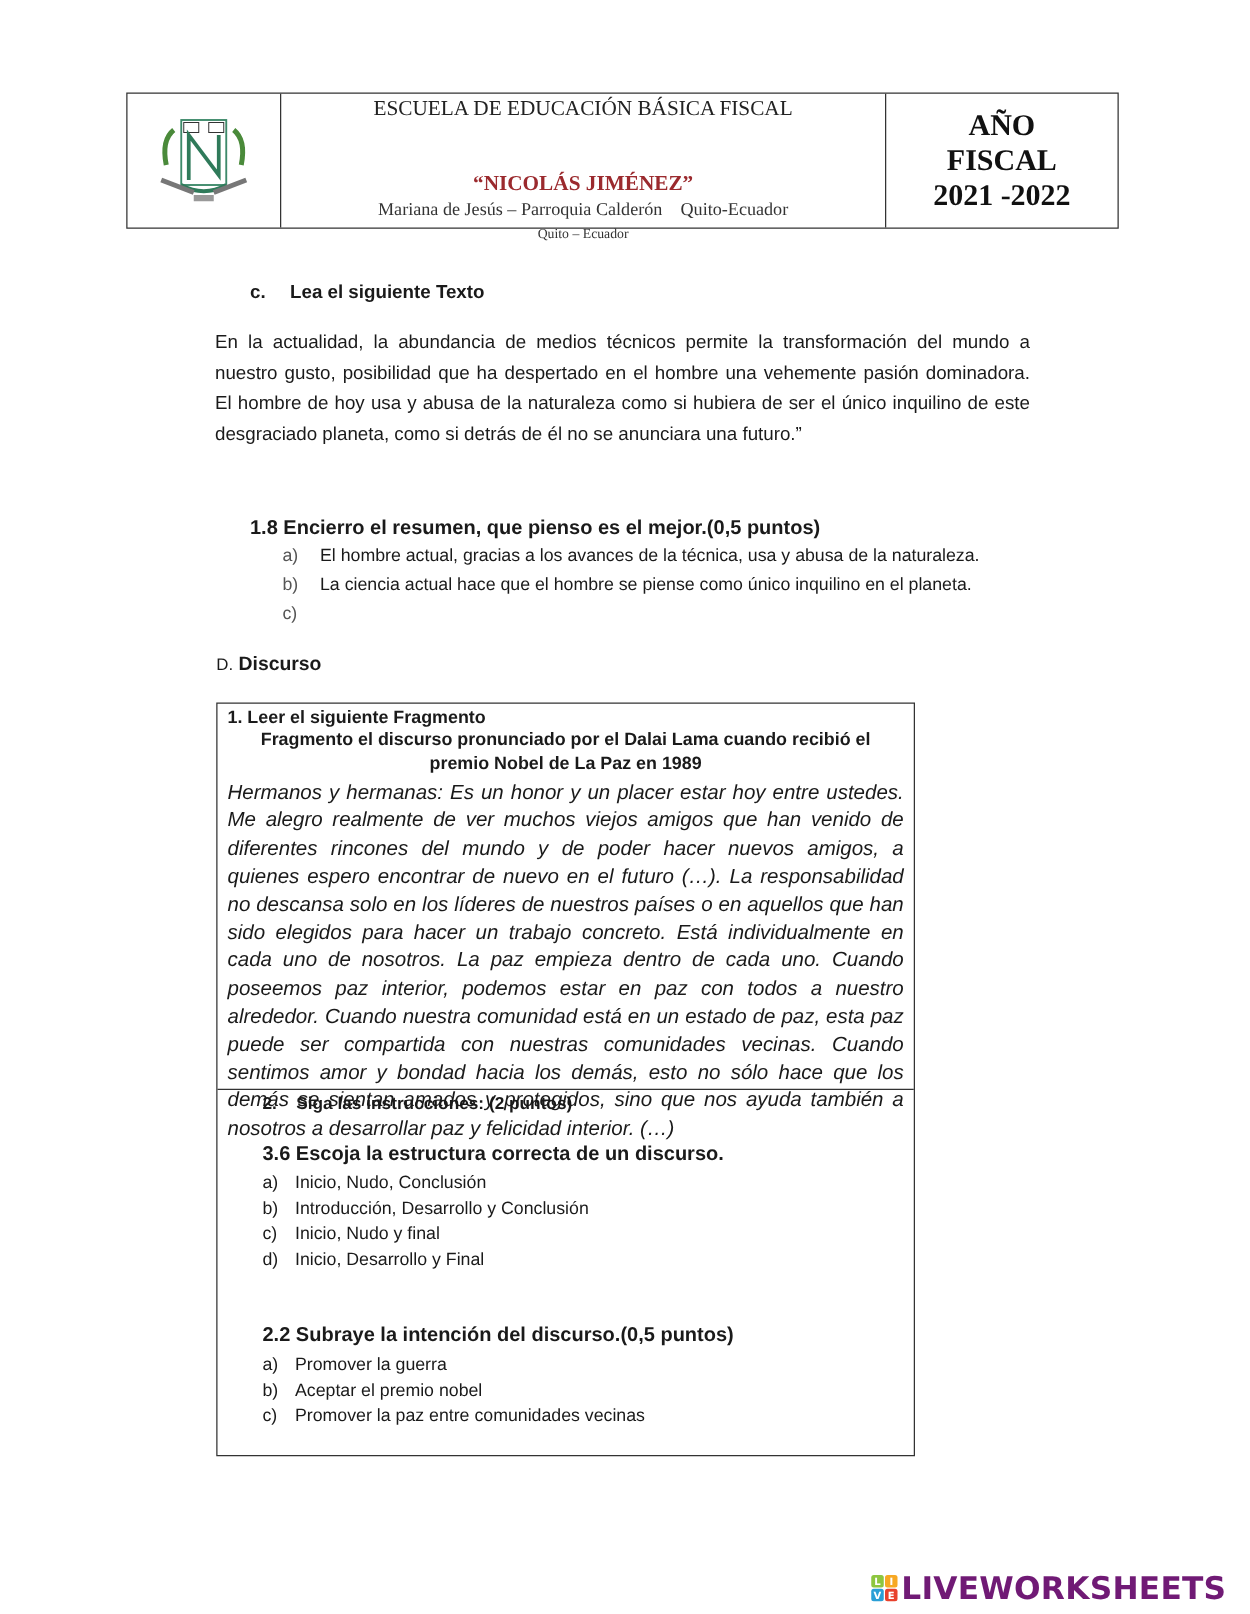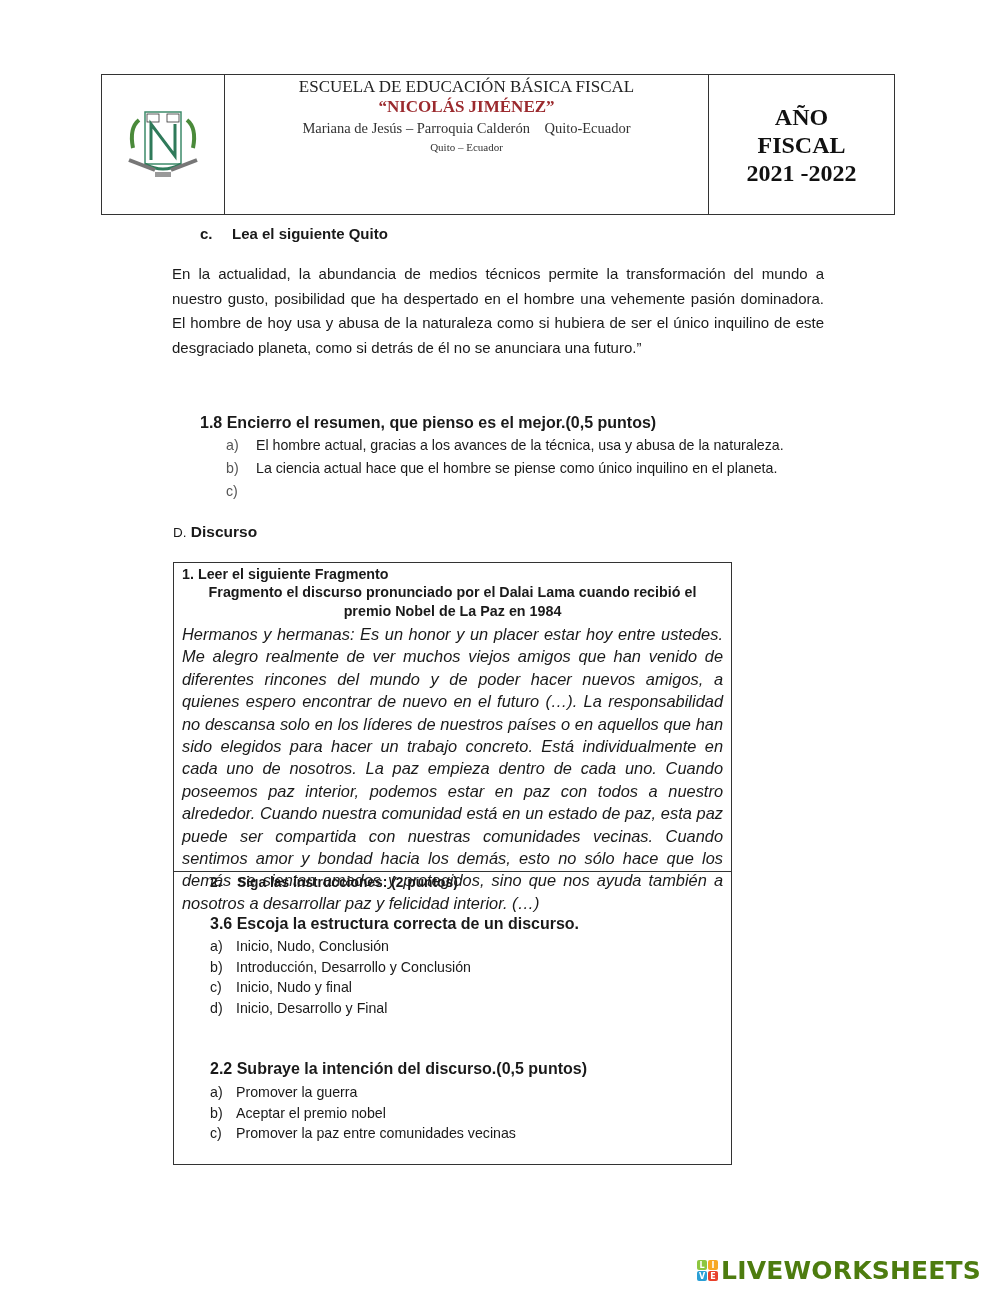--- a/index.html
+++ b/index.html
@@ -1,24 +1,24 @@
 <!DOCTYPE html>
 <html><head>
 <meta charset="utf-8">
 <style>
   html, body { margin:0; padding:0; background:#ffffff; }
   body { width:1000px; height:1291px; position:relative; overflow:hidden; font-family:"Liberation Sans", sans-serif; color:#1a1a1a; }
 
   
-  .header { position:absolute; left:101px; top:74px; width:794px; height:141px; border:1px solid #333; display:flex; box-sizing:border-box; }
+  .header { position:absolute; left:101px; top:74px; width:794px; height:109px; border:1px solid #333; display:flex; box-sizing:border-box; }
   .h-logo { width:122px; border-right:1px solid #333; display:flex; align-items:center; justify-content:center; }
   .h-center { flex:1; border-right:1px solid #333; text-align:center; padding-top:2px; }
   .h-right { width:185px; text-align:center; display:flex; flex-direction:column; justify-content:center; }
   .h-line1 { font-family:"Liberation Serif", serif; font-size:17px; color:#222; line-height:20px; }
-  .h-line2 { font-family:"Liberation Serif", serif; font-size:17px; font-weight:bold; color:#9b2a2e; line-height:20px; }
+  .h-line2 { font-family:"Liberation Serif", serif; font-size:17px; font-weight:bold; color:#9b2a2e; line-height:20px;margin-top:40px; }
   .h-line3 { font-family:"Liberation Serif", serif; font-size:14.5px; color:#333; line-height:22px; }
   .h-line4 { font-family:"Liberation Serif", serif; font-size:11px; color:#333; line-height:16px; }
   .h-year { font-family:"Liberation Serif", serif; font-size:24px; font-weight:bold; line-height:28px; color:#111; }
 
   .abs { position:absolute; }
   .txt { font-family:"Liberation Sans", sans-serif; font-size:14.5px; color:#1a1a1a; }
   .bold { font-weight:bold; }
 
   .para { position:absolute; left:172px; top:262px; width:652px; font-size:15px; line-height:24.5px; text-align:justify; }
 
@@ -31,21 +31,21 @@
   .frag-h { font-size:14.3px; font-weight:bold; line-height:18px; }
   .frag-sub { font-size:14.3px; font-weight:bold; line-height:19px; text-align:center; padding:0 6px; }
   .speech { font-style:italic; font-size:16.4px; line-height:22.4px; text-align:justify; margin-top:2px; }
 
   .inner-opt { display:flex; font-size:14.2px; line-height:20.5px; }
   .inner-opt .lbl { width:26px; }
 
   .brand { position:absolute; left:697px; top:1256px; display:flex; align-items:center; }
   .brand-grid { display:grid; grid-template-columns:10px 10px; grid-template-rows:10px 10px; gap:1px; margin-right:3px; }
   .brand-grid span { display:flex; align-items:center; justify-content:center; font-size:8px; font-weight:bold; color:#fff; border-radius:2px; font-family:"DejaVu Sans", sans-serif; }
-  .brand-text { font-family:"DejaVu Sans", sans-serif; font-weight:bold; font-size:25px; color:#4d7c0f; letter-spacing:0.2px; }
+  .brand-text { font-family:"DejaVu Sans", sans-serif; font-weight:bold; font-size:25px; color:#701a75; letter-spacing:0.2px; }
 </style>
 </head>
 <body>
 
 <div class="header">
   <div class="h-logo">
     <svg width="76" height="74" viewBox="0 0 76 74">
       <path d="M8 40 Q4 20 14 12" stroke="#4a8a3a" stroke-width="4" fill="none"></path>
       <path d="M68 40 Q72 20 62 12" stroke="#4a8a3a" stroke-width="4" fill="none"></path>
       <rect x="20" y="4" width="36" height="52" fill="#ffffff" stroke="#3d8a6a" stroke-width="1.5"></rect>
@@ -65,21 +65,21 @@
     <div class="h-line4">Quito – Ecuador</div>
   </div>
   <div class="h-right">
     <div class="h-year">AÑO</div>
     <div class="h-year">FISCAL</div>
     <div class="h-year">2021 -2022</div>
   </div>
 </div>
 
 <div class="abs txt bold" style="left:200px; top:225px; font-size:15px;">
-  <span style="display:inline-block; width:32px;">c.</span><span>Lea el siguiente Quito</span>
+  <span style="display:inline-block; width:32px;">c.</span><span>Lea el siguiente Texto</span>
 </div>
 <div class="para txt">En la actualidad, la abundancia de medios técnicos permite la transformación del mundo a nuestro gusto, posibilidad que ha despertado en el hombre una vehemente pasión dominadora. El hombre de hoy usa y abusa de la naturaleza como si hubiera de ser el único inquilino de este desgraciado planeta, como si detrás de él no se anunciara una futuro.”</div>
 
 <div class="abs txt q-title" style="left:200px; top:414px;">1.8 Encierro el resumen, que pienso es el mejor.(0,5 puntos)</div>
 <div class="abs" style="left:226px; top:434px;">
   <div class="opt txt">
       <span class="lbl">a)</span>
       <span>El hombre actual, gracias a los avances de la técnica, usa y abusa de la naturaleza.</span>
     </div>
   <div class="opt txt">
@@ -92,21 +92,21 @@
 </div>
 
 <div class="abs txt" style="left:173px; top:523px; font-size:15.5px;">
   <span style="font-size:13.5px;">D.</span>
   <span class="bold">Discurso</span>
 </div>
 
 <div class="box">
   <div class="box-top">
     <div class="frag-h txt">1. Leer el siguiente Fragmento</div>
-    <div class="frag-sub txt">Fragmento el discurso pronunciado por el Dalai Lama cuando recibió el premio Nobel de La Paz en 1984</div>
+    <div class="frag-sub txt">Fragmento el discurso pronunciado por el Dalai Lama cuando recibió el premio Nobel de La Paz en 1989</div>
     <div class="speech txt">Hermanos y hermanas: Es un honor y un placer estar hoy entre ustedes. Me alegro realmente de ver muchos viejos amigos que han venido de diferentes rincones del mundo y de poder hacer nuevos amigos, a quienes espero encontrar de nuevo en el futuro (…). La responsabilidad no descansa solo en los líderes de nuestros países o en aquellos que han sido elegidos para hacer un trabajo concreto. Está individualmente en cada uno de nosotros. La paz empieza dentro de cada uno. Cuando poseemos paz interior, podemos estar en paz con todos a nuestro alrededor. Cuando nuestra comunidad está en un estado de paz, esta paz puede ser compartida con nuestras comunidades vecinas. Cuando sentimos amor y bondad hacia los demás, esto no sólo hace que los demás se sientan amados y protegidos, sino que nos ayuda también a nosotros a desarrollar paz y felicidad interior. (…)</div>
   </div>
   <div class="abs" style="left:0; top:309px; width:100%; height:292px;">
     <div class="abs txt bold" style="left:36px; top:3px; font-size:13.8px;">
       <span style="display:inline-block; width:27px;">2.</span><span>Siga las instrucciones: (2 puntos)</span>
     </div>
     <div class="abs txt q-title" style="left:36px; top:43px;">3.6 Escoja la estructura correcta de un discurso.</div>
     <div class="abs" style="left:36px; top:64px;">
       <div class="inner-opt txt">
           <span class="lbl">a)</span>

